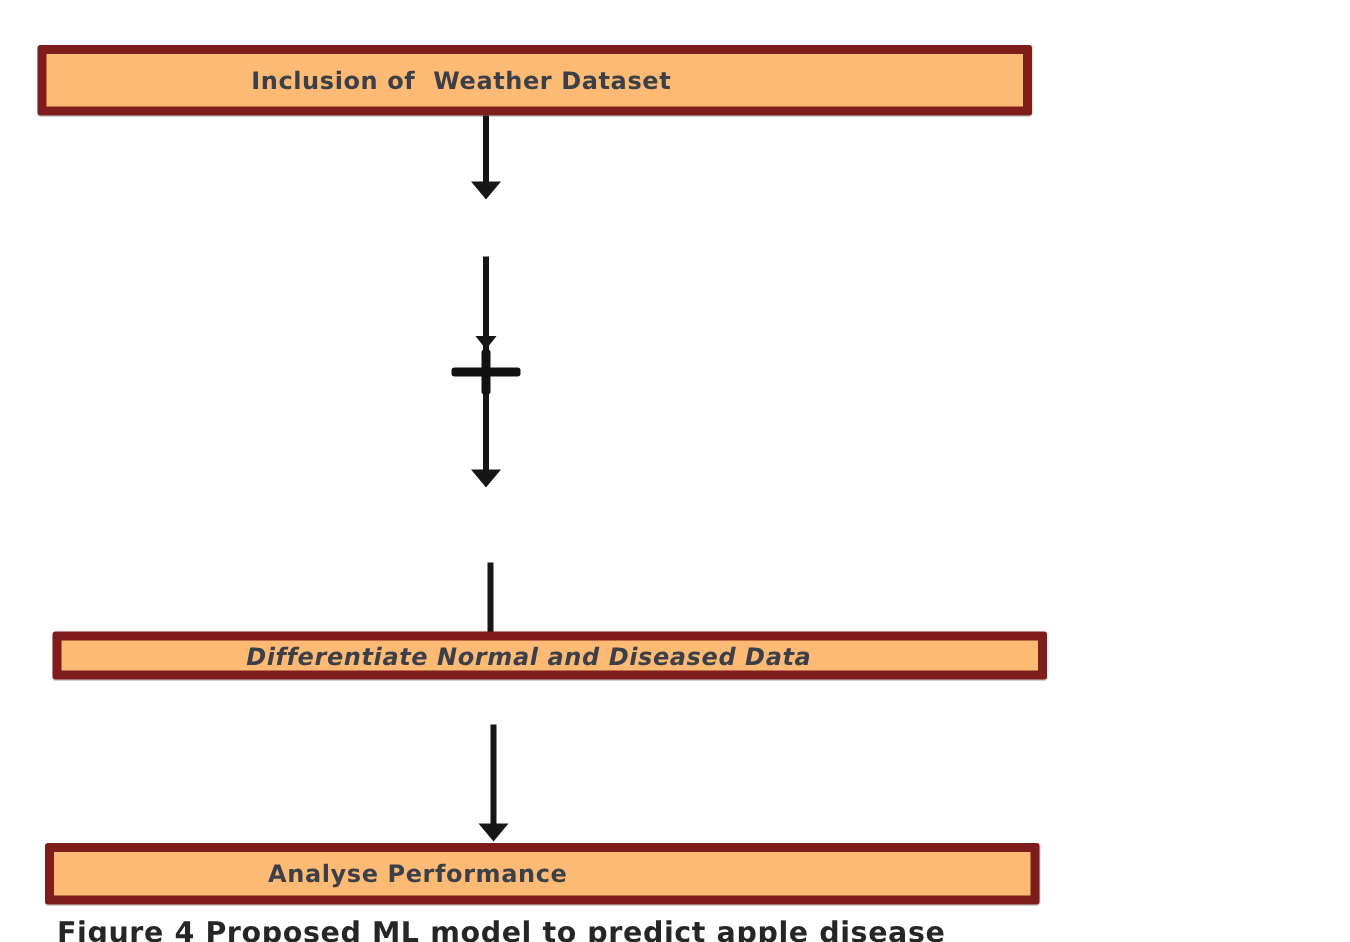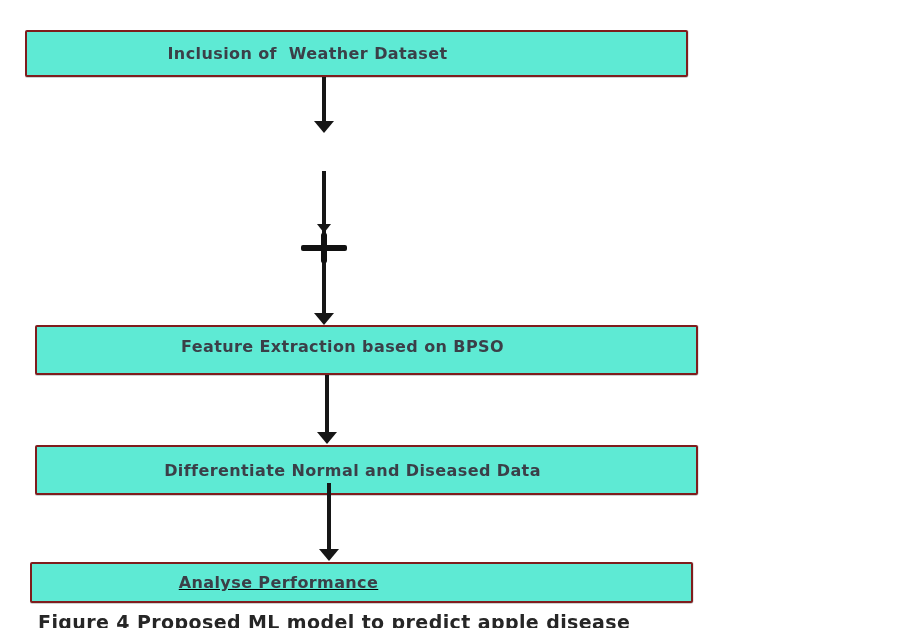--- a/index.html
+++ b/index.html
@@ -13,42 +13,42 @@
   }
   .canvas {
     position: relative;
     width: 900px;
     height: 628px;
     background: #ffffff;
     overflow: hidden;
   }
   .node {
     position: absolute;
-    background: #5eead4;
-    border: 2px solid #7f1d1d;
+    background: #fdba74;
+    border: 6px solid #7f1d1d;
     border-radius: 2px;
     box-shadow: 0 1px 0 rgba(0,0,0,0.18), 1px 0 0 rgba(0,0,0,0.10);
     display: flex;
     align-items: center;
     justify-content: center;
     box-sizing: border-box;
   }
   .nlabel {
     font-weight: bold;
     font-size: 16px;
     letter-spacing: 0.4px;
     color: #3b3f48;
     white-space: pre-wrap;
     text-align: center;
   }
   .n1 { left: 25px;  top: 30px;  width: 663px; height: 47px; }
   .n2 { left: 20px;  top: 131px; width: 660px; height: 40px; }
   .n3 { left: 35px;  top: 325px; width: 663px; height: 50px; padding-bottom: 8px; }
-  .n4 { left: 35px;  top: 445px; width: 663px; height: 50px; }
-  .n5 { left: 30px;  top: 562px; width: 663px; height: 41px; text-decoration: underline; }
+  .n4 { left: 35px;  top: 421px; width: 663px; height: 32px; font-style: italic; }
+  .n5 { left: 30px;  top: 562px; width: 663px; height: 41px; }
   .n1 .nlabel { transform: translateX(-49px); }
   .n2 .nlabel { transform: translateX(-18px); }
   .n3 .nlabel { transform: translateX(-24px); }
   .n4 .nlabel { transform: translateX(-14px); }
   .n5 .nlabel { transform: translateX(-83px); }
 
   .stem {
     position: absolute;
     width: 4px;
     background: #161616;
@@ -116,23 +116,20 @@
   <div class="stem a1"></div>
   <div class="head h1"></div>
 
 
   <div class="stem a2"></div>
   <div class="head h2small"></div>
   <div class="plus-v"></div>
   <div class="plus-h"></div>
   <div class="head h2"></div>
 
-  <div class="node n3">
-    <span class="nlabel">Feature Extraction based on BPSO</span>
-  </div>
 
   <div class="stem a3"></div>
   <div class="head h3"></div>
 
   <div class="node n4">
     <span class="nlabel">Differentiate Normal and Diseased Data</span>
   </div>
 
   <div class="stem a4"></div>
   <div class="head h4"></div>

